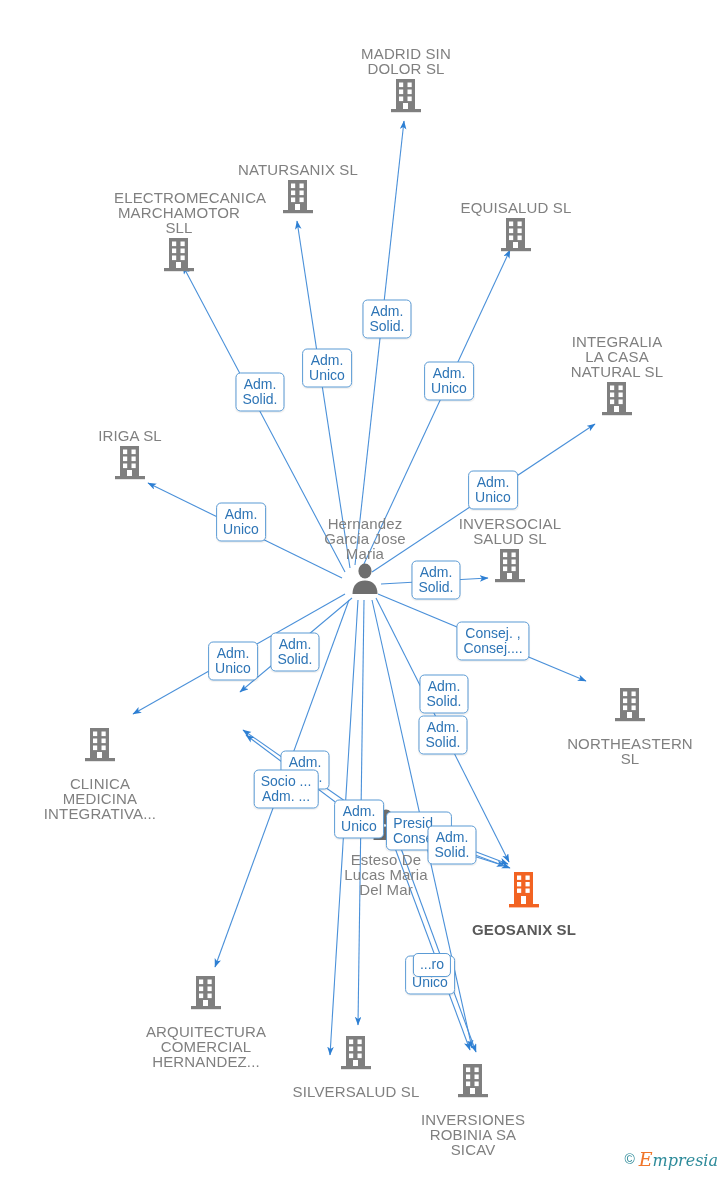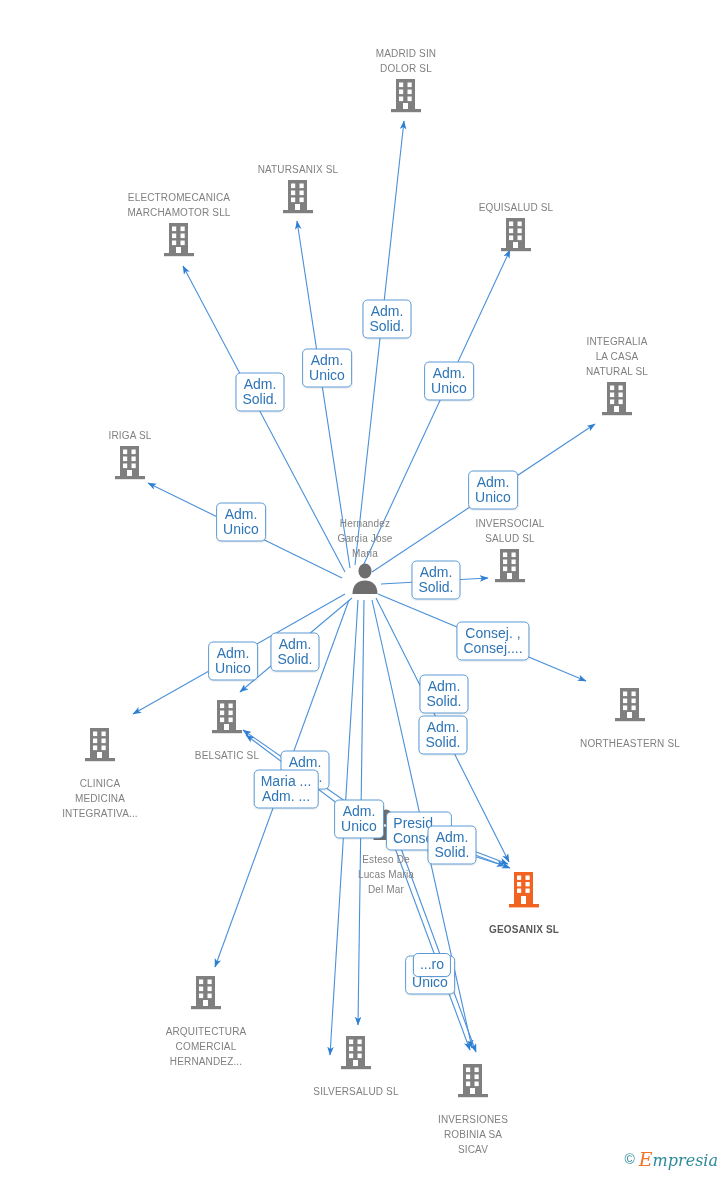--- a/index.html
+++ b/index.html
@@ -21,21 +21,21 @@
     width: 728px; height: 1180px;
     pointer-events: none;
   }
   .node {
     position: absolute;
     transform: translate(-50%, 0);
     text-align: center;
     width: 130px;
   }
   .node-label {
-    font-size: 10px;
+    font-size: 15px;
     line-height: 15px;
     color: #808080;
     letter-spacing: .15px;
     white-space: pre-line;
   }
   .node-label.above { margin-bottom: 1px; }
   .node-label.below { margin-top: 12px; }
   .node-label.highlight {
     color: #595959;
     font-weight: bold;
@@ -285,40 +285,20 @@
             <rect x="16.5" y="12.5" width="4.2" height="4.6"></rect>
             <rect x="8" y="19.5" width="4.2" height="4.6"></rect>
             <rect x="16.5" y="19.5" width="4.2" height="4.6"></rect>
             <rect x="12" y="26" width="5" height="6"></rect>
           </g>
         </svg>
     </div>
     <div class="node-label below">NORTHEASTERN SL</div>
   </div>
 
-  <div class="node" style="left:227px; top:698px;">
-    <div class="icon-wrap">
-      <svg width="30" height="38" viewBox="0 0 30 38">
-          <g fill="#7f7f7f">
-            <rect x="5" y="2" width="19" height="30"></rect>
-            <rect x="0" y="32" width="30" height="3.2"></rect>
-          </g>
-          <g fill="#ffffff">
-            <rect x="8" y="5.5" width="4.2" height="4.6"></rect>
-            <rect x="16.5" y="5.5" width="4.2" height="4.6"></rect>
-            <rect x="8" y="12.5" width="4.2" height="4.6"></rect>
-            <rect x="16.5" y="12.5" width="4.2" height="4.6"></rect>
-            <rect x="8" y="19.5" width="4.2" height="4.6"></rect>
-            <rect x="16.5" y="19.5" width="4.2" height="4.6"></rect>
-            <rect x="12" y="26" width="5" height="6"></rect>
-          </g>
-        </svg>
-    </div>
-    <div class="node-label below">BELSATIC SL</div>
-  </div>
 
   <div class="node" style="left:100px; top:726px;">
     <div class="icon-wrap">
       <svg width="30" height="38" viewBox="0 0 30 38">
           <g fill="#7f7f7f">
             <rect x="5" y="2" width="19" height="30"></rect>
             <rect x="0" y="32" width="30" height="3.2"></rect>
           </g>
           <g fill="#ffffff">
             <rect x="8" y="5.5" width="4.2" height="4.6"></rect>
@@ -458,21 +438,21 @@
       <div class="edge-label" style="left: 295px; top: 652px;">Adm.
 Solid.</div>
       <div class="edge-label" style="left: 233px; top: 661px;">Adm.
 Unico</div>
       <div class="edge-label" style="left: 444px; top: 694px;">Adm.
 Solid.</div>
       <div class="edge-label" style="left: 443px; top: 735px;">Adm.
 Solid.</div>
       <div class="edge-label" style="left: 305px; top: 770px;">Adm.
 Solid.</div>
-      <div class="edge-label" style="left: 286px; top: 789px;">Maria ...
+      <div class="edge-label" style="left: 286px; top: 789px;">Socio ...
 Adm. ...</div>
       <div class="edge-label" style="left: 359px; top: 819px;">Adm.
 Unico</div>
       <div class="edge-label" style="left: 419px; top: 831px;">Presid. ,
 Conse...</div>
       <div class="edge-label" style="left: 452px; top: 845px;">Adm.
 Solid.</div>
       <div class="edge-label" style="left: 430px; top: 975px;">Socio
 Único</div>
       <div class="edge-label" style="left: 432px; top: 965px;">...ro</div>

